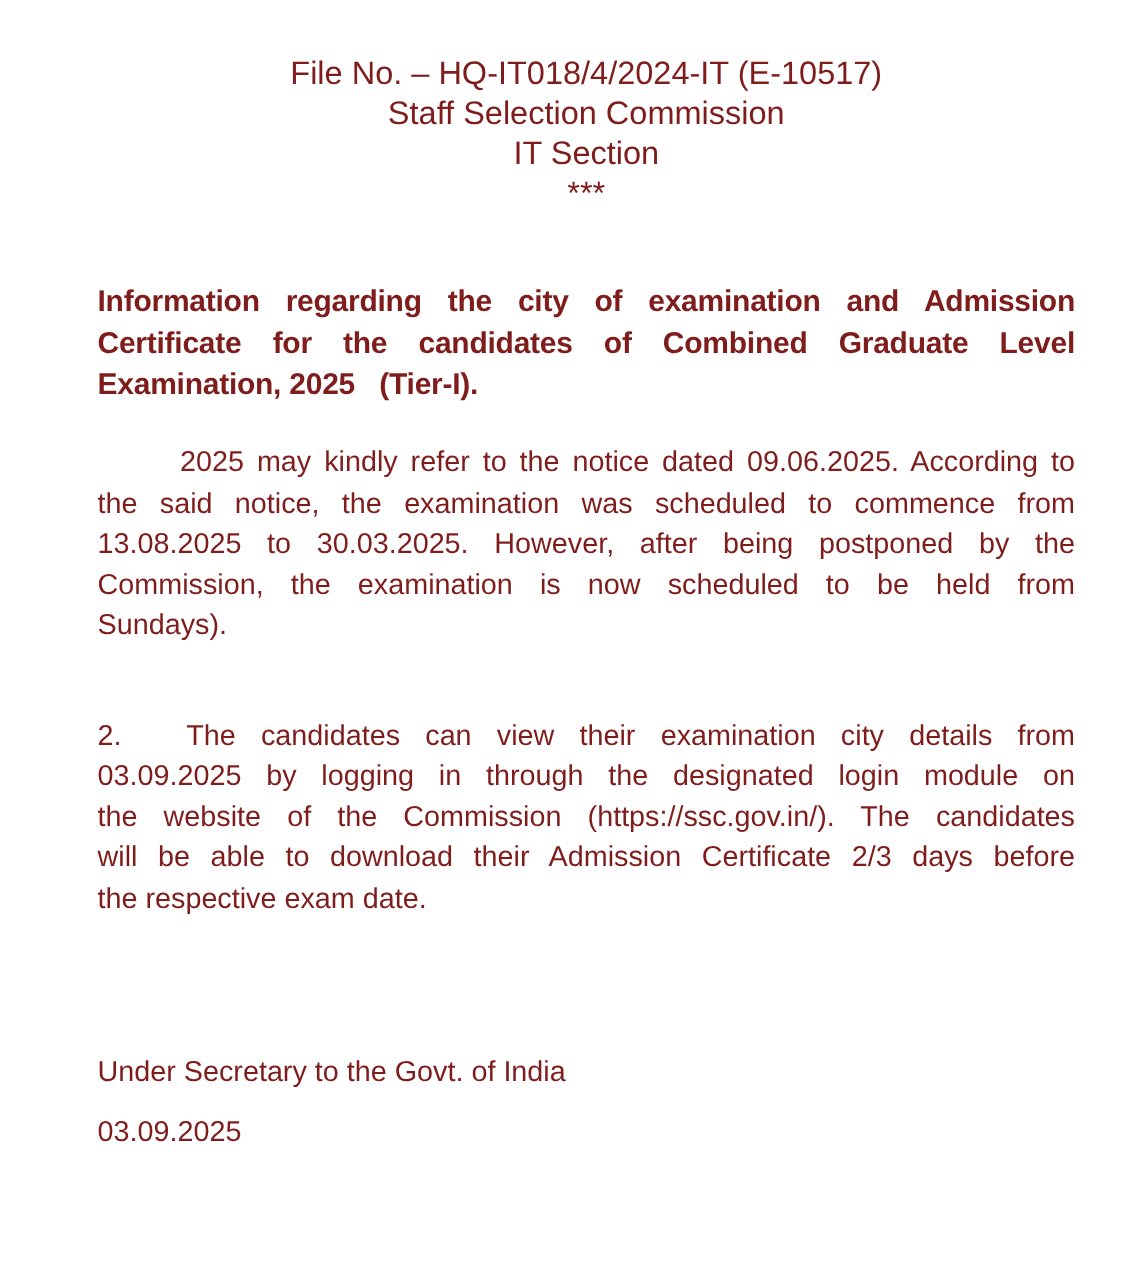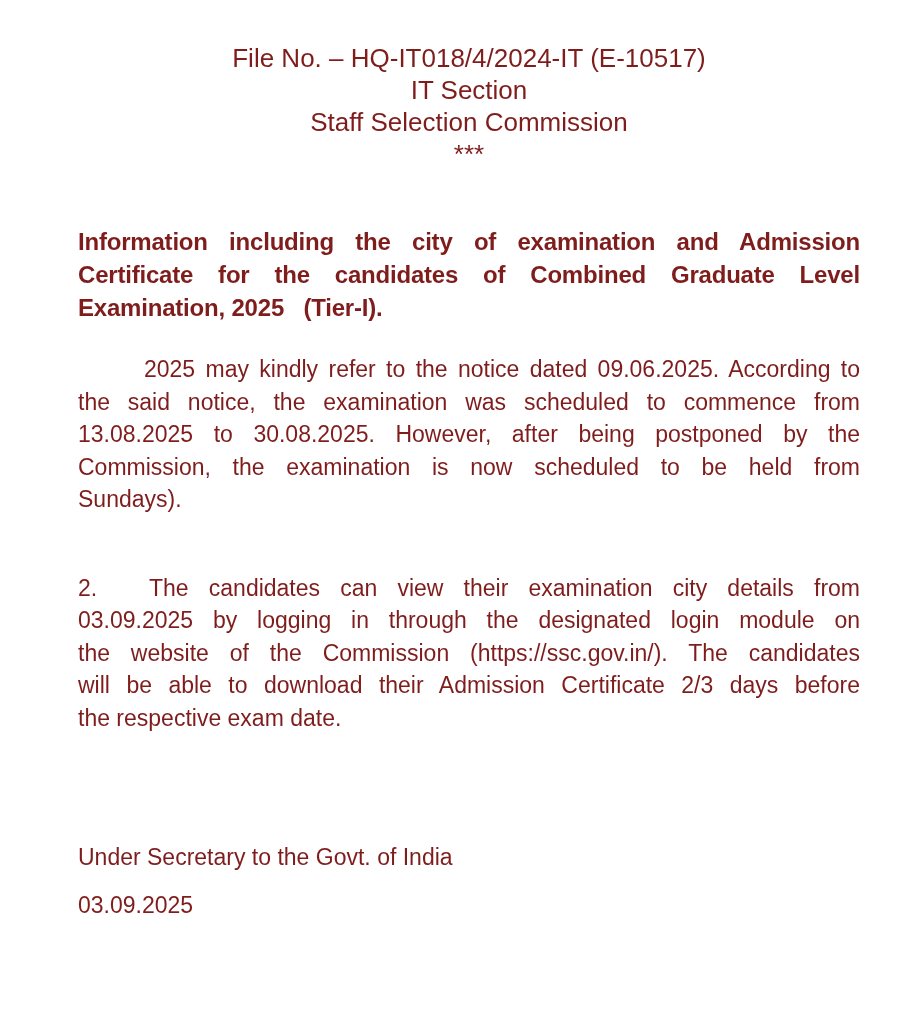--- a/index.html
+++ b/index.html
@@ -79,35 +79,35 @@
   .sig-date { margin-top: 15px; }
 </style>
 </head>
 <body>
 
 <div class="page">
   <div class="column">
 
     <div class="block header-block center">
         <div class="line-just">File No. – HQ-IT018/4/2024-IT (E-10517)</div>
+        <div class="line-just">Staff Selection Commission</div>
         <div class="line-just">IT Section</div>
-        <div class="line-just">Staff Selection Commission</div>
         <div class="line-last">***</div>
       </div>
 
     <div class="block title-block justify">
-        <div class="line-just">Information including the city of examination and Admission</div>
+        <div class="line-just">Information regarding the city of examination and Admission</div>
         <div class="line-just">Certificate for the candidates of Combined Graduate Level</div>
         <div class="line-last">Examination, 2025   (Tier-I).</div>
       </div>
 
     <div class="block para para1 justify">
         <div class="line-just">2025 may kindly refer to the notice dated 09.06.2025. According to</div>
         <div class="line-just">the said notice, the examination was scheduled to commence from</div>
-        <div class="line-just">13.08.2025 to 30.08.2025. However, after being postponed by the</div>
+        <div class="line-just">13.08.2025 to 30.03.2025. However, after being postponed by the</div>
         <div class="line-just">Commission, the examination is now scheduled to be held from</div>
         <div class="line-last">Sundays).</div>
       </div>
 
     <div class="block para para2 justify">
       <div class="p2-first">
         <span class="p2-num">2.</span>
         <div class="p2-rest">The candidates can view their examination city details from</div>
       </div>
       <div class="p2-lines">

